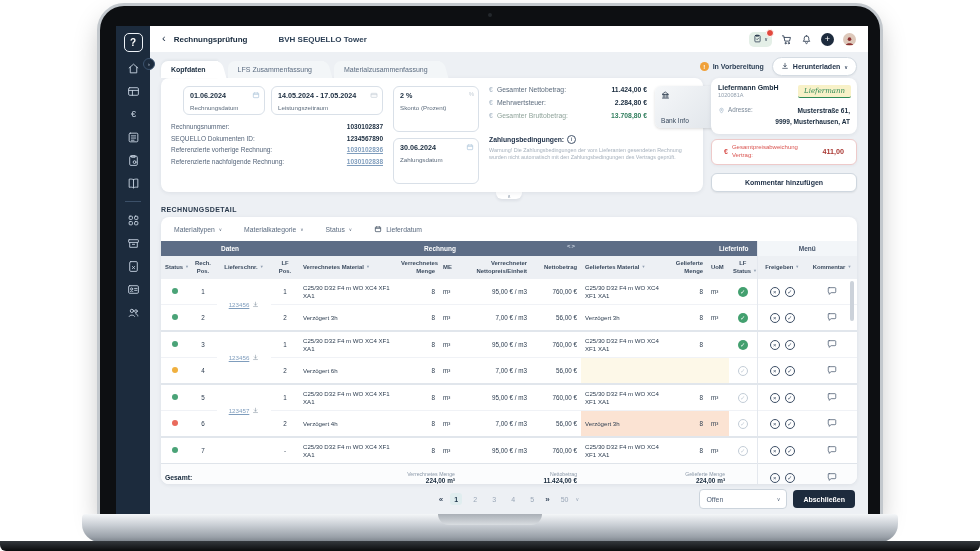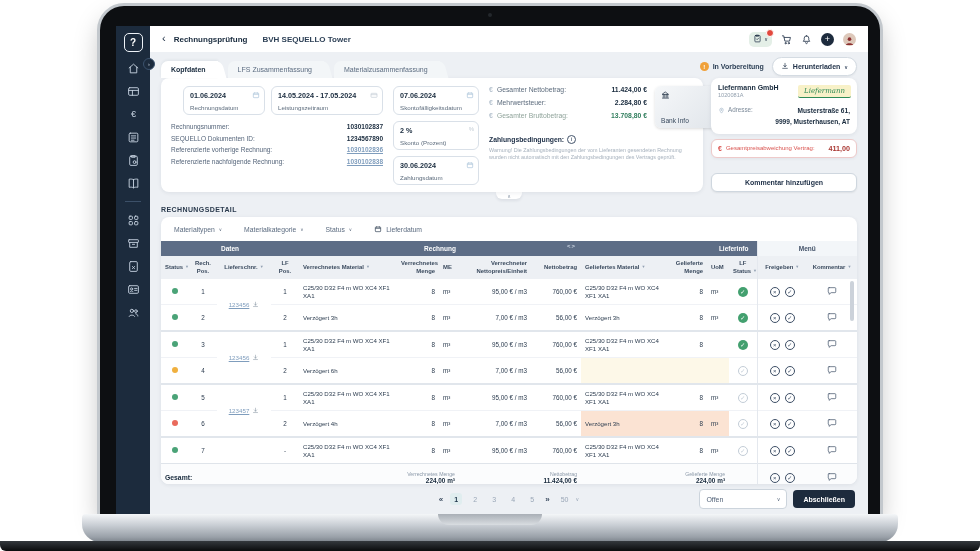--- a/index.html
+++ b/index.html
@@ -32,21 +32,21 @@
   .side-icon{width:14px;height:14px;color:#c6d2e0;display:flex;align-items:center;justify-content:center;}
   .side-icon svg{width:13px;height:13px;}
   .side-div{width:16px;border-top:1px solid #3c5068;margin:2px 0;}
 
   .main{flex:1;display:flex;flex-direction:column;min-width:0;}
 
   
   .topbar{flex:0 0 26px;background:#fff;display:flex;align-items:center;gap:8px;padding:0 12px;}
   .back{font-size:11px;color:#24344a;line-height:1;margin-top:-2px;}
   .tb-title{font-size:8px;font-weight:bold;color:#17293c;}
-  .tb-project{font-size:8px;font-weight:bold;color:#2c3f55;margin-left:7px;}
+  .tb-project{font-size:8px;font-weight:bold;color:#2c3f55;margin-left:23px;}
   .tb-right{margin-left:auto;display:flex;align-items:center;gap:9px;}
   .task-pill{position:relative;background:#e4efe7;border-radius:5px;height:15px;display:flex;align-items:center;
              gap:2px;padding:0 4px;color:#24344a;}
   .task-pill svg{width:9px;height:9px;}
   .task-pill .chev{font-size:5px;color:#24344a;}
   .red-dot{position:absolute;right:-2px;top:-3px;width:6px;height:6px;background:#e2483d;border-radius:50%;border:1px solid #fff;}
   .tb-ico{width:11px;height:11px;color:#24344a;}
   .tb-ico svg{width:11px;height:11px;}
   .plus-btn{width:13px;height:13px;background:#1d2b3d;border-radius:50%;color:#fff;display:flex;align-items:center;
             justify-content:center;font-size:9px;line-height:1;}
@@ -116,21 +116,21 @@
 
   .right-col{flex:0 0 146px;display:flex;flex-direction:column;gap:5px;}
   .sup-card{padding:6px 7px 7px;position:relative;}
   .sup-name{font-size:7px;font-weight:bold;color:#17293c;}
   .sup-id{font-size:5.6px;color:#93a0ae;margin-top:1px;}
   .sup-logo{position:absolute;right:6px;top:7px;background:#f8f1c8;padding:2px 6px;border-radius:2px;
             font-family:"DejaVu Serif",serif;font-style:italic;font-size:7px;color:#2e8b57;border-bottom:1px solid #2e8b57;}
   .sup-addr{display:flex;gap:3px;margin-top:8px;font-size:6.3px;color:#7c8a99;align-items:flex-start;}
   .sup-addr svg{width:7px;height:7px;flex:0 0 auto;margin-top:1px;color:#9fb4c6;}
   .addr-lines{margin-left:auto;text-align:right;font-weight:bold;color:#17293c;font-size:6.6px;line-height:1.6;}
-  .dev-box{background:#fff;border:1px solid #eecaca;border-radius:6px;padding:4px 6px;display:flex;align-items:center;
+  .dev-box{background:#fff;border:1px solid #eecaca;border-radius:6px;padding:4px 12px;display:flex;align-items:center;
            gap:4px;box-shadow:0 1px 3px rgba(26,43,61,.06);}
   .dev-eu{color:#d9534f;font-size:7px;font-weight:bold;}
   .dev-label{font-size:6px;color:#d9534f;line-height:1.3;}
   .dev-val{margin-left:auto;font-weight:bold;color:#a93732;font-size:7.2px;}
   .cmt-btn{margin-top:auto;background:#fff;border:1px solid #cfd7df;border-radius:6px;height:17px;display:flex;
            align-items:center;justify-content:center;font-size:7px;font-weight:bold;color:#22334a;
            box-shadow:0 1px 2px rgba(0,0,0,.07);}
 
   .collapse-tab{width:26px;height:7px;margin:0 auto;background:#fff;border-radius:0 0 6px 6px;display:flex;
            align-items:center;justify-content:center;font-size:5px;color:#8b99a9;box-shadow:0 2px 3px rgba(26,43,61,.08);}
@@ -403,28 +403,20 @@
                   </div>
                   <div class="meta-row">
                     <span>Referenzierte nachfolgende Rechnung:</span>
                     <span class="mv link">1030102838</span>
                   </div>
                 </div>
               </div>
 
               <div class="sec-mid">
                 <div class="inp">
-                  <div class="val">07.06.2024</div>
-                  <div class="lbl">Skontofälligkeitsdatum</div>
-                  <span class="ico"><svg viewBox="0 0 24 24" fill="none" stroke="currentColor" stroke-width="2">
-                        <rect x="4" y="6" width="16" height="14" rx="2"></rect>
-                        <path d="M4 10h16M8 4v4M16 4v4"></path>
-                      </svg></span>
-                </div>
-                <div class="inp">
                   <div class="val">2 %</div>
                   <div class="lbl">Skonto (Prozent)</div>
                   <span class="ico gray">%</span>
                 </div>
                 <div class="inp">
                   <div class="val">30.06.2024</div>
                   <div class="lbl">Zahlungsdatum</div>
                   <span class="ico"><svg viewBox="0 0 24 24" fill="none" stroke="currentColor" stroke-width="2">
                         <rect x="4" y="6" width="16" height="14" rx="2"></rect>
                         <path d="M4 10h16M8 4v4M16 4v4"></path>

